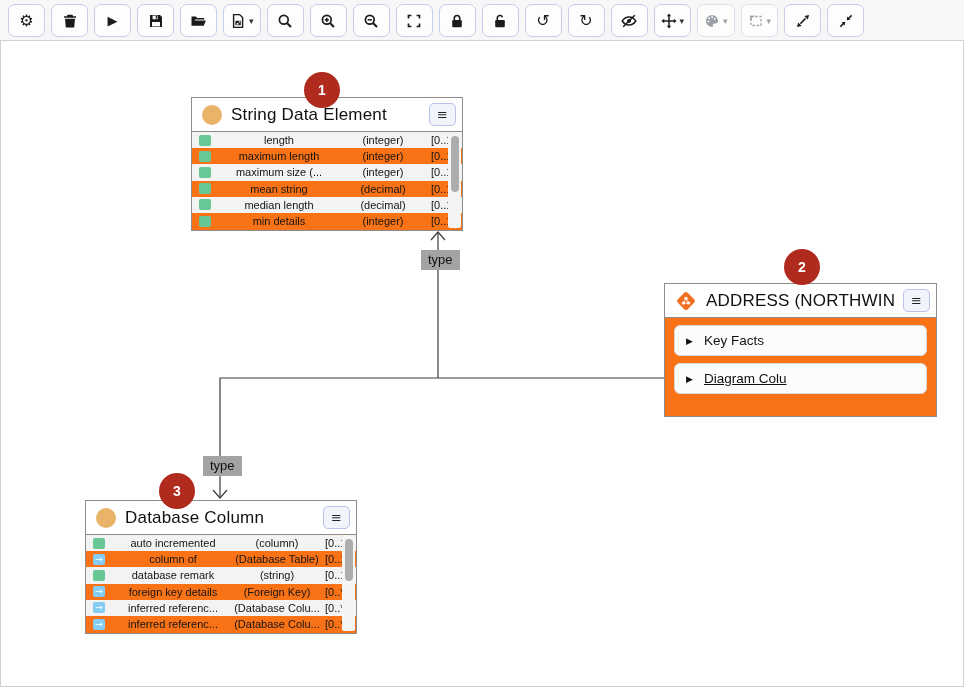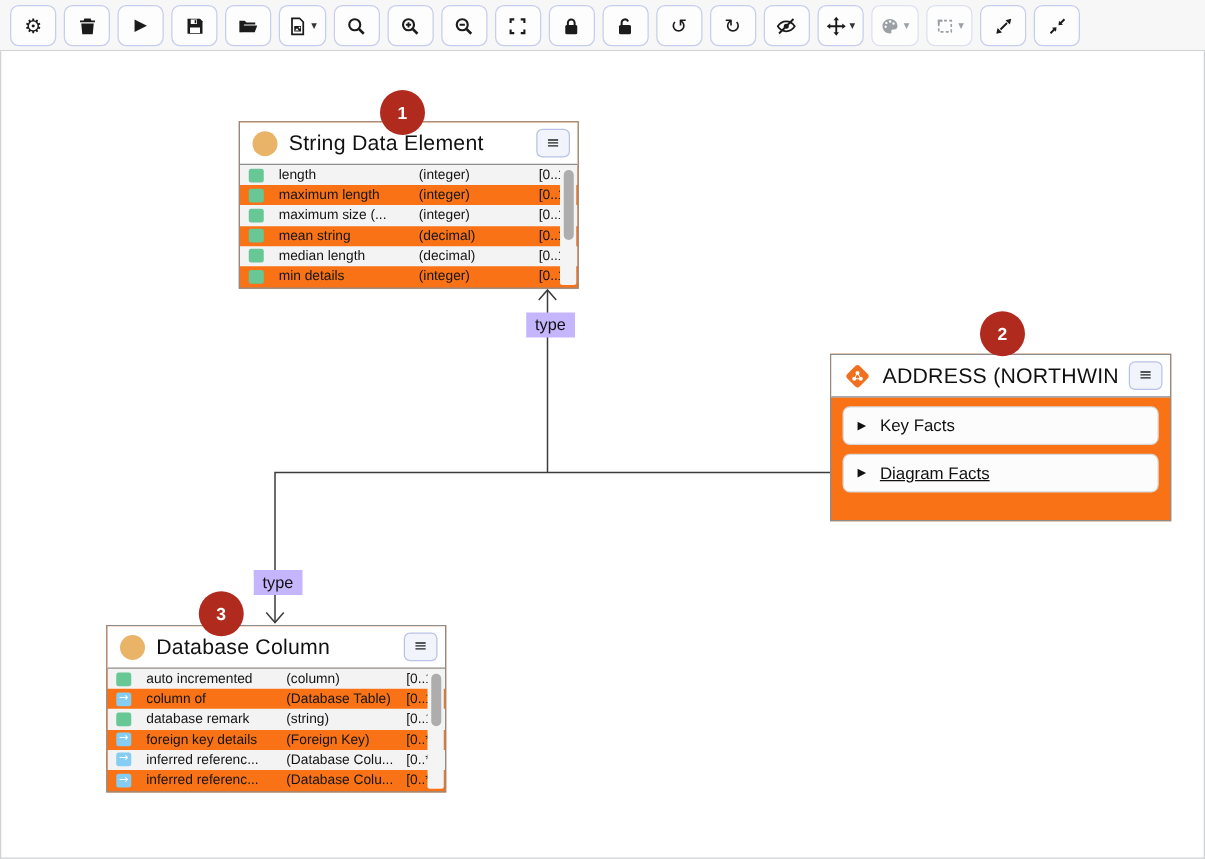--- a/index.html
+++ b/index.html
@@ -26,21 +26,21 @@
 
   
   .canvas {
     position:absolute; top:41px; left:0; width:964px; height:646px;
     background:#fff; border:1px solid #cfd1d4; border-top:none;
   }
   svg.edges { position:absolute; top:0; left:0; z-index:1; }
   svg.edges path { stroke:#3c3c3c; stroke-width:1.2; fill:none; }
 
   .edge-label {
-    position:absolute; z-index:3; background:#c4b5fd; color:#111;
+    position:absolute; z-index:3; background:#a3a3a3; color:#111;
     font-size:13px; padding:1px 7px; line-height:18px;
   }
 
   
   .node { position:absolute; background:#f97316; border:1.5px solid #8c8c8c; z-index:2; }
   .node-header {
     height:34px; display:flex; align-items:center; gap:9px;
     padding:0 6px 0 10px; border-bottom:1.5px solid #8c8c8c; background:#fff;
   }
   .node-title {
@@ -53,21 +53,21 @@
     width:27px; height:23px; flex:none; background:#f2f4fb;
     border:1px solid #b9c2e8; border-radius:5px; color:#222;
     display:flex; align-items:center; justify-content:center;
     font-family:"DejaVu Sans", sans-serif; font-size:13px; cursor:pointer;
   }
 
   .rows { position:relative; height:97px; overflow:hidden; }
   .row {
     display:grid; grid-template-columns:24px 112px 96px 1fr;
     align-items:center; height:16.2px; padding:0 18px 0 7px;
-    font-size:11px; color:#141414;
+    font-size:11px; color:#141414;text-align:center;
   }
   .row:nth-child(odd) { background:#f3f3f3; }
   .chip { width:12px; height:11px; border-radius:2px; justify-self:start; }
   .chip-attr { background:#67c795; }
   .chip-ref {
     background:#85cdf2; color:#fff; font-size:9px; line-height:11px; text-align:center;
     font-family:"DejaVu Sans", sans-serif;
   }
   .chip-ref::after { content:"\2192"; }
   .r-name, .r-type { white-space:nowrap; overflow:hidden; }
@@ -297,21 +297,21 @@
       </svg>
       <span class="node-title">ADDRESS (NORTHWIN...</span>
       <span class="menu-btn">≡</span>
     </div>
     <div class="section">
       <span class="tri">▶</span>
       <span class="section-label">Key Facts</span>
     </div>
     <div class="section">
       <span class="tri">▶</span>
-      <span class="section-label link">Diagram Facts</span>
+      <span class="section-label link">Diagram Colu</span>
     </div>
   </div>
 
   <div class="node" style="left:84px; top:459px; width:272px; height:134px;">
     <div class="node-header">
       <span class="entity-circle"></span>
       <span class="node-title">Database Column</span>
       <span class="menu-btn">≡</span>
     </div>
     <div class="rows">

